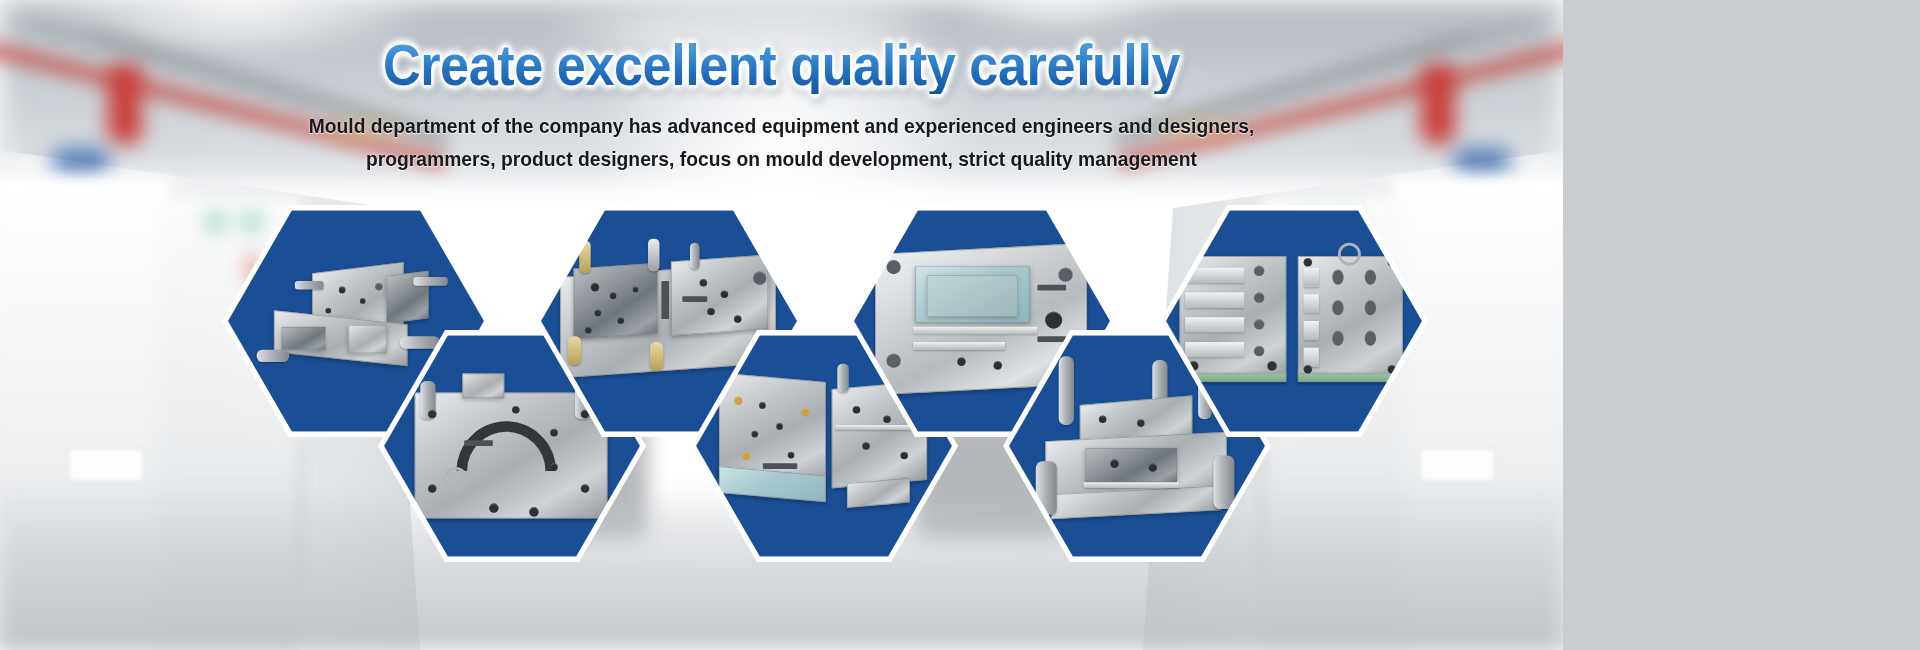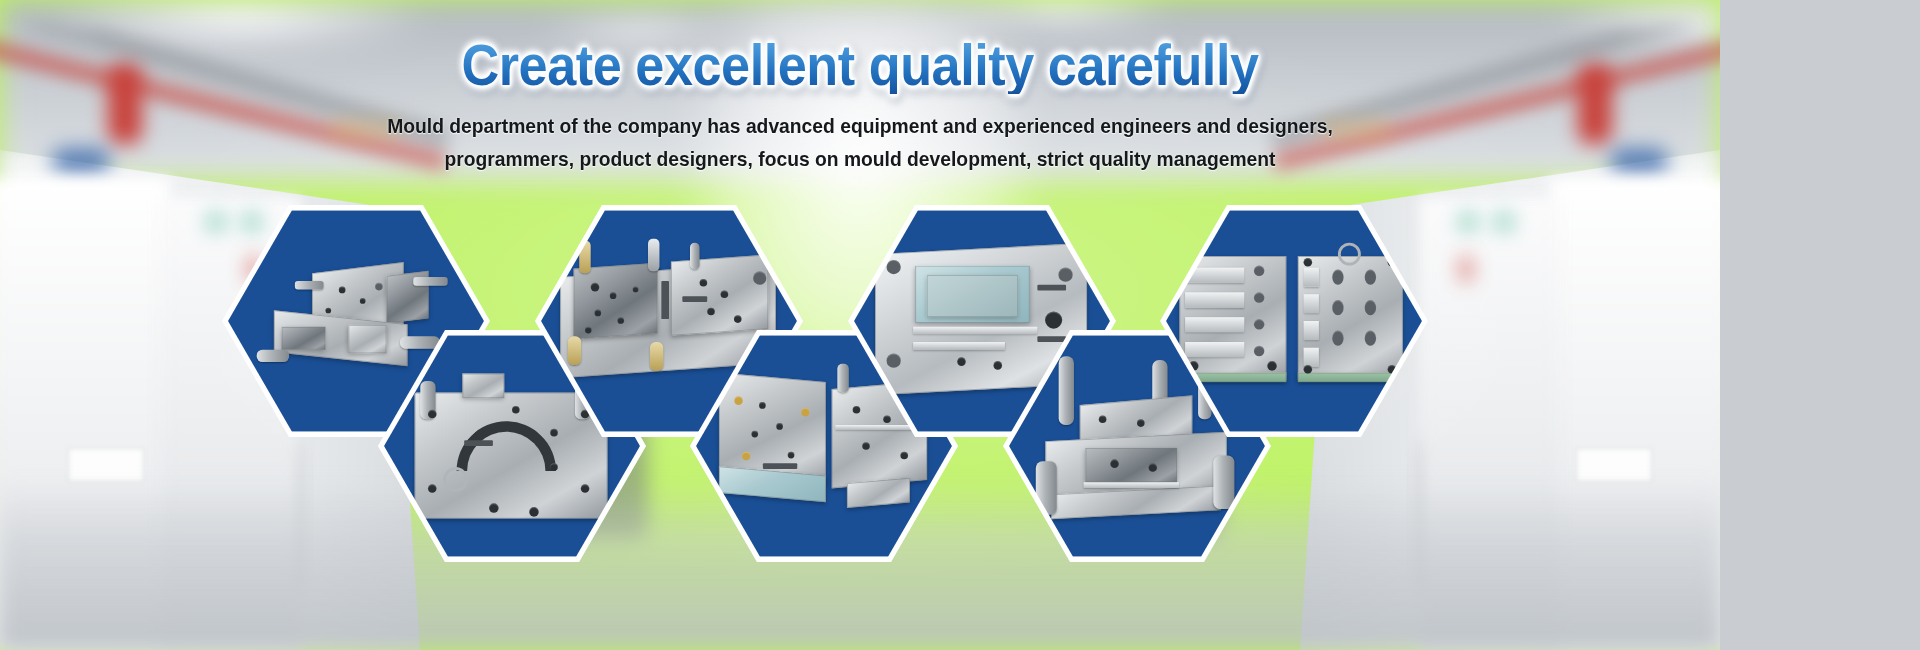--- a/index.html
+++ b/index.html
@@ -4,23 +4,23 @@
 <style>
   * { margin:0; padding:0; box-sizing:border-box; }
   html,body { width:1920px; height:650px; overflow:hidden; }
   body {
     font-family:"Liberation Sans", sans-serif;
     background:#c9ccd0;
     position:relative;
   }
   #banner {
     position:relative;
-    width:1720px; height:650px;
+    width:1563px; height:650px;
     overflow:hidden;
-    background:#bef264;
+    background:#ffffff;
   }
 
   
   .bg-layer { position:absolute; inset:0; }
 
   .bg-base {
     background:
       linear-gradient(180deg,
         #b9bec4 0%, #c7ccd1 6%, #d9dde1 14%,
         #e6e9ec 24%, #eef0f2 33%, #f2f3f5 42%,

